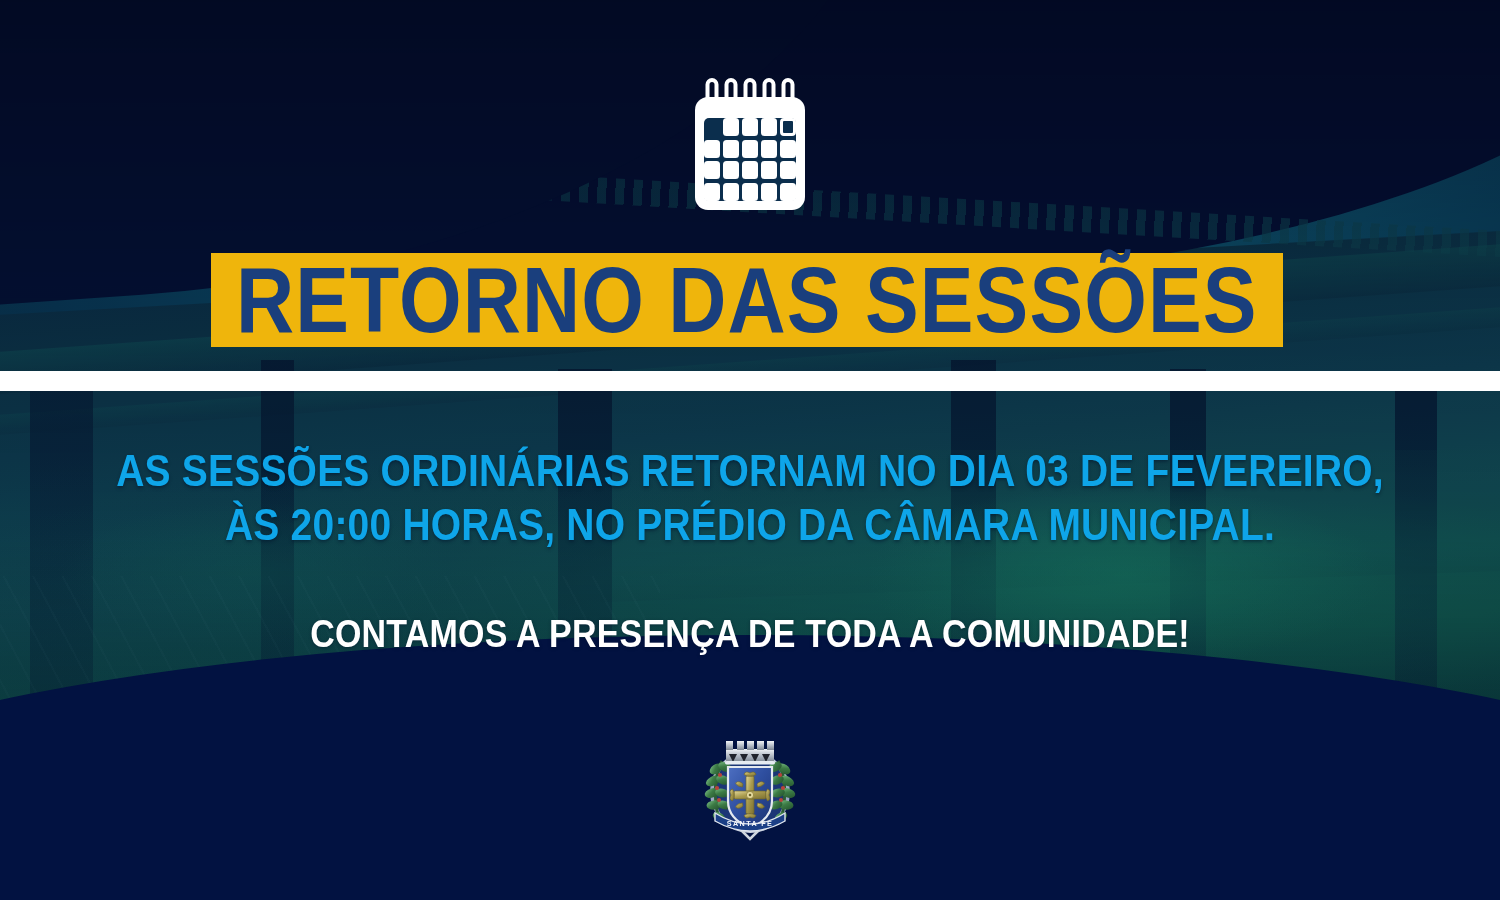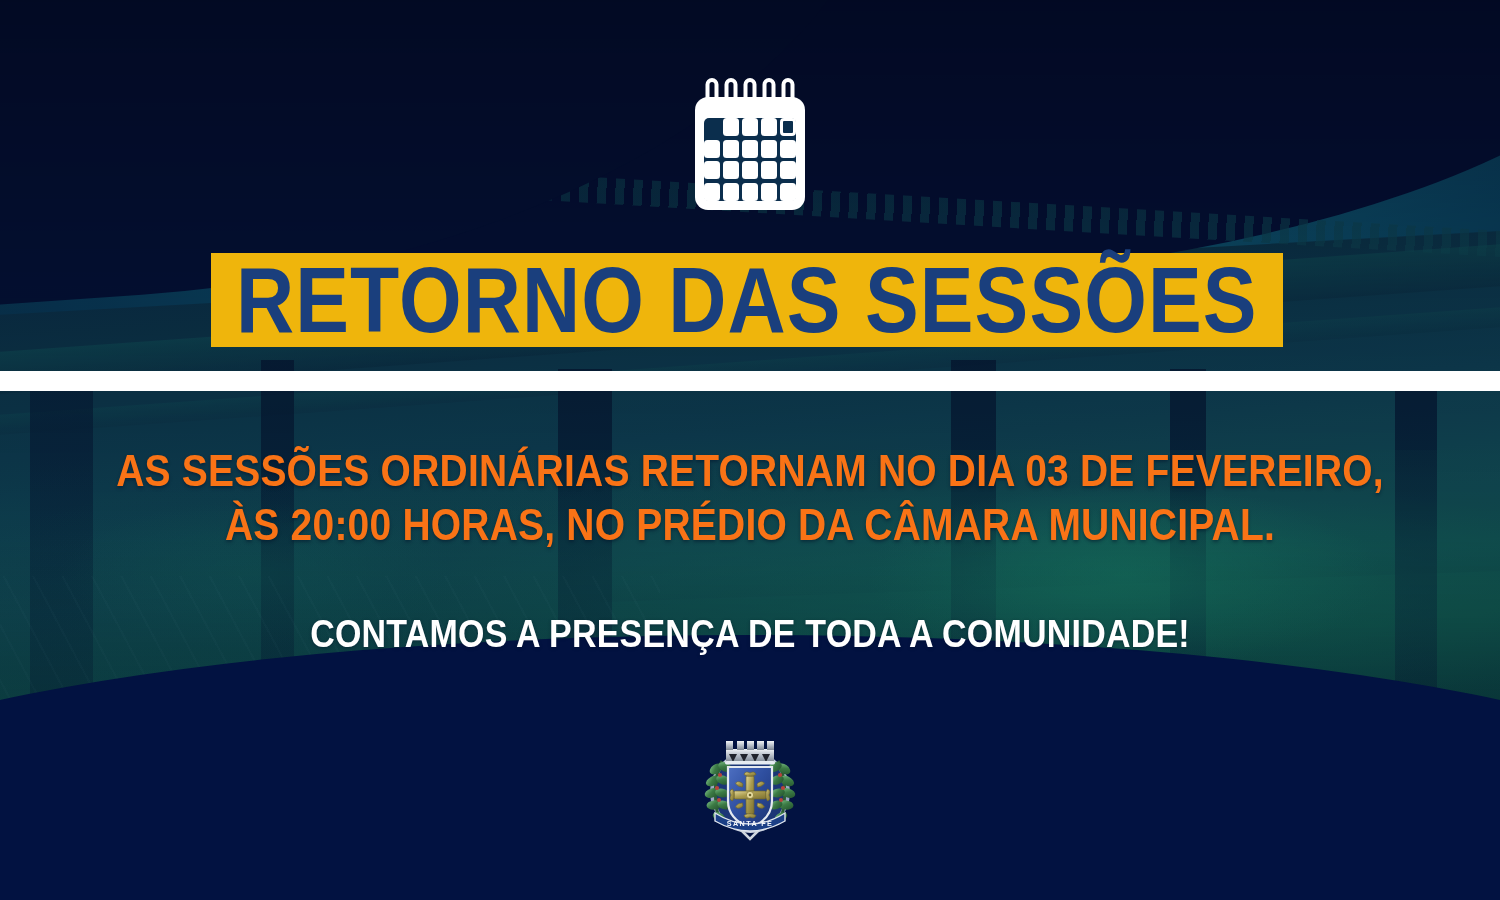--- a/index.html
+++ b/index.html
@@ -239,21 +239,21 @@
     background: #ffffff;
   }
 
   
   .body-copy {
     position: absolute;
     left: 0;
     top: 440px;
     width: 100%;
     text-align: center;
-    color: #f97316;
+    color: #0ea5e9;
   }
   .body-line {
     font-family: "Liberation Sans", sans-serif;
     font-weight: 700;
     font-size: 39px;
     letter-spacing: .2px;
     line-height: 54px;
     transform: scaleY(1.16);
     transform-origin: center top;
     white-space: nowrap;

